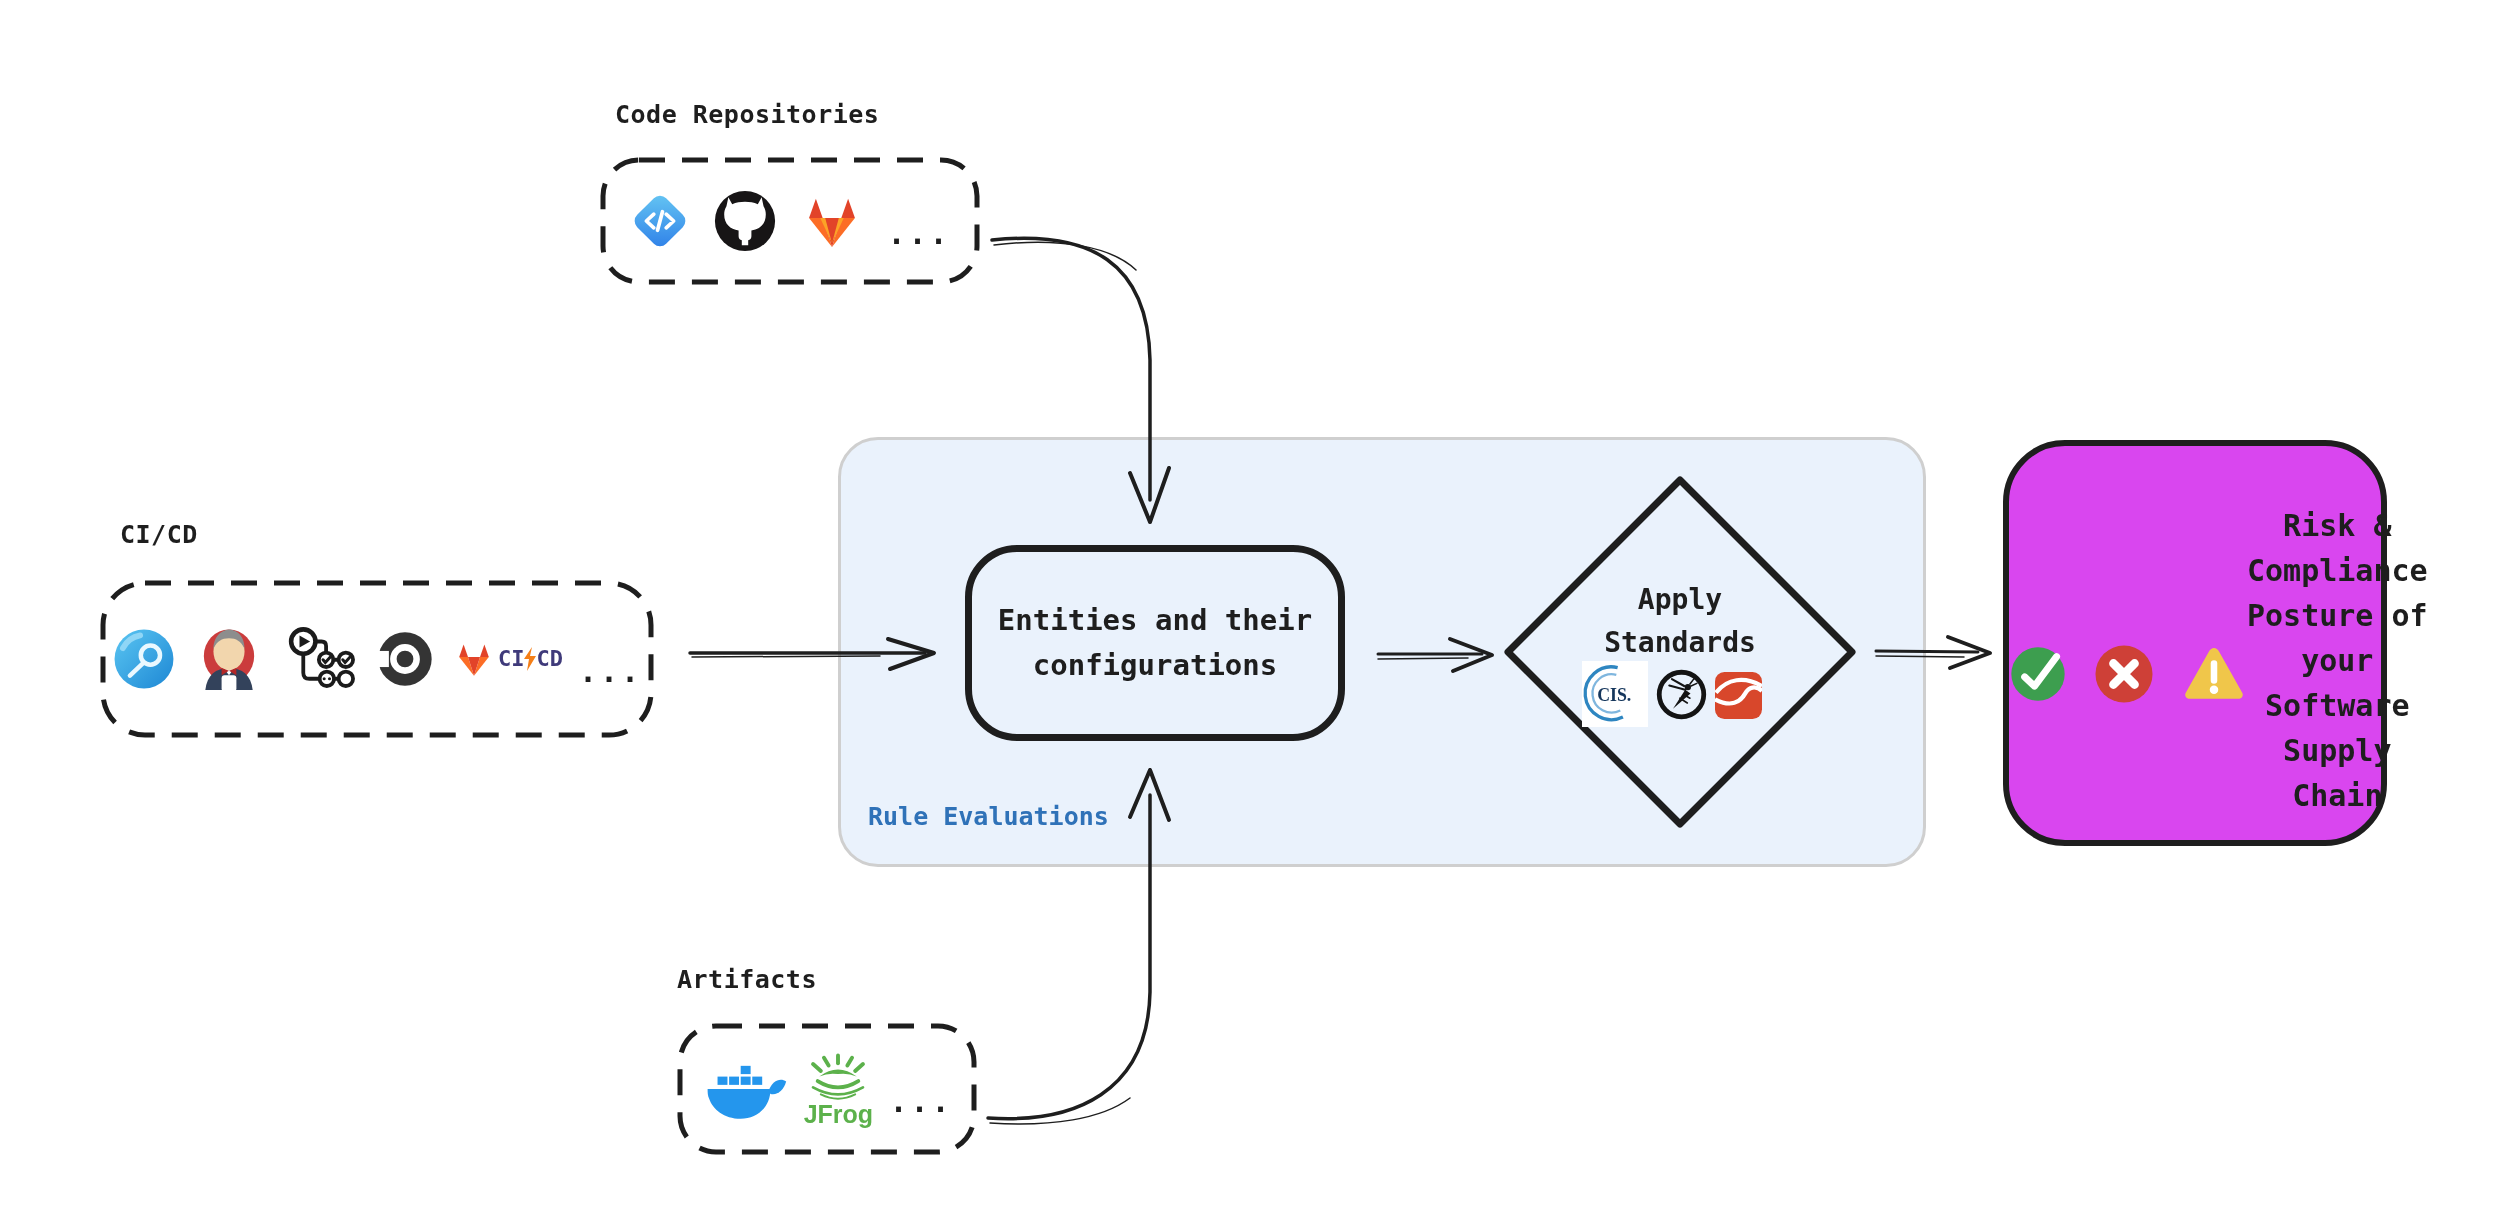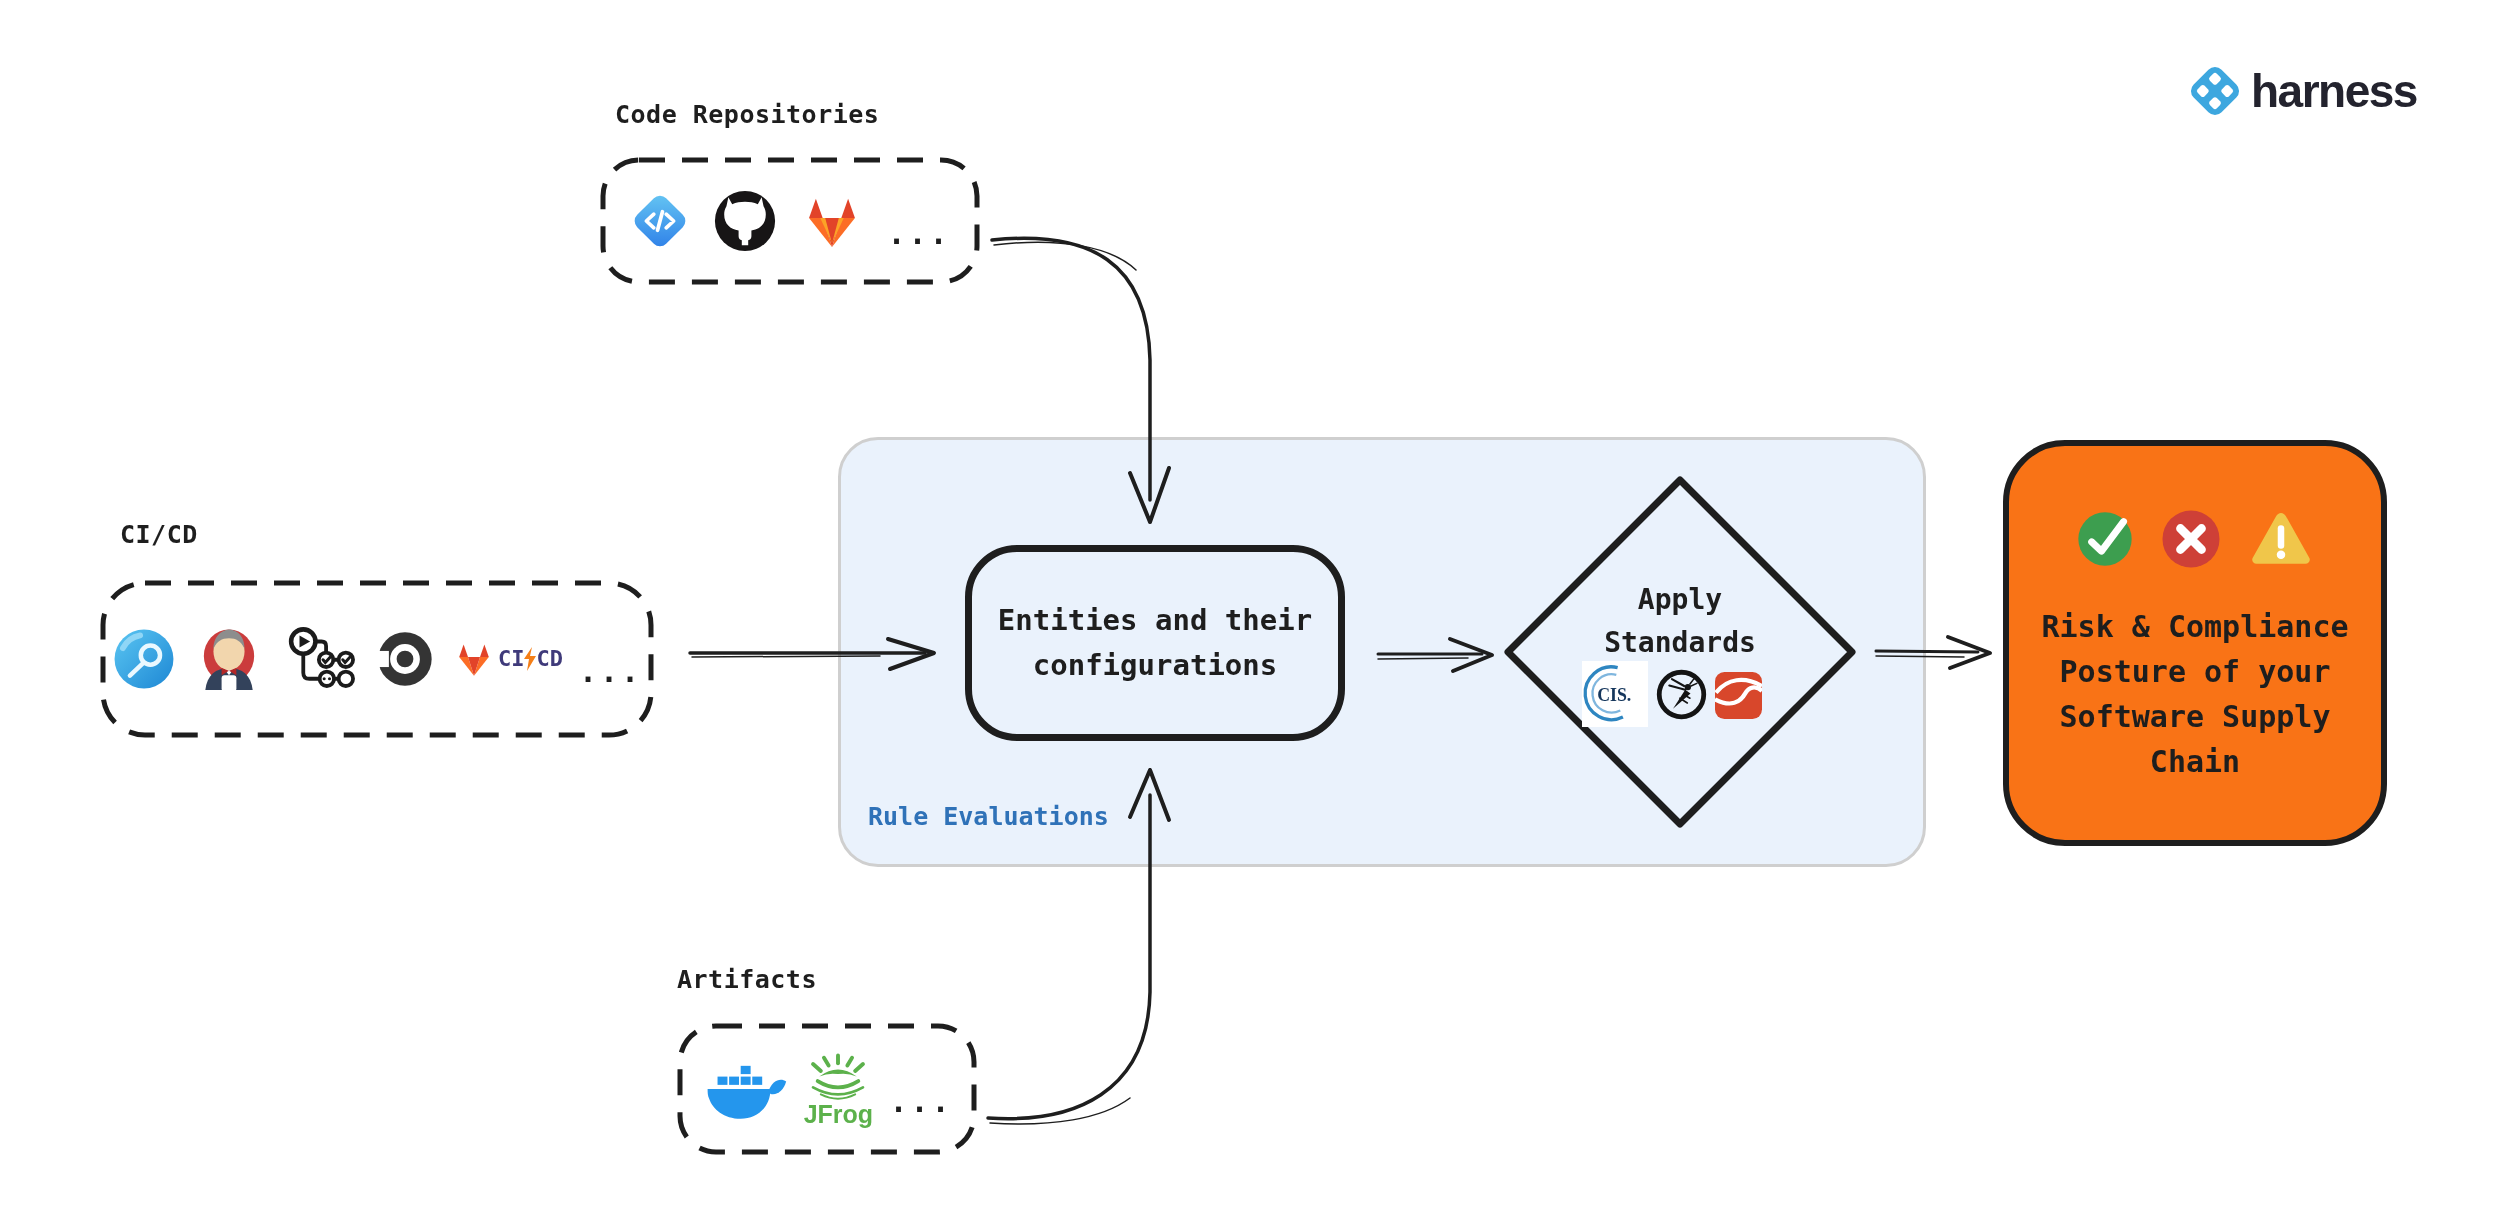--- a/index.html
+++ b/index.html
@@ -18,23 +18,23 @@
          border:3px solid #CFCFCF;border-radius:40px;box-sizing:border-box;}
   .rule-label{position:absolute;left:868px;top:802px;font-size:25px;font-weight:700;color:#2F72B8;z-index:3;}
   
   .entities-box{position:absolute;left:965px;top:545px;width:380px;height:196px;border:7px solid #1e1e1e;
                 border-radius:52px;box-sizing:border-box;display:flex;flex-direction:column;align-items:center;
                 justify-content:center;z-index:3;font-size:29px;font-weight:700;line-height:45px;text-align:center;}
   .diamond-svg{position:absolute;left:1500px;top:472px;z-index:3;}
   .diamond-text{position:absolute;left:1520px;top:578px;width:320px;text-align:center;font-size:28px;
                 font-weight:700;line-height:43px;z-index:4;}
   .standards-icons{position:absolute;left:1582px;top:661px;display:flex;align-items:flex-start;gap:7px;z-index:4;}
-  .result-box{position:absolute;left:2003px;top:440px;width:384px;height:406px;background:#f97316;
+  .result-box{position:absolute;left:2003px;top:440px;width:384px;height:406px;background:#d946ef;
               border:6px solid #1e1e1e;border-radius:62px;box-sizing:border-box;z-index:3;
-              display:flex;flex-direction:column;align-items:center;}
+              display:flex;flex-direction:row;align-items:center;}
   .result-icons{display:flex;align-items:center;gap:26px;margin-top:62px;}
   .result-text{margin-top:34px;font-size:30px;font-weight:700;line-height:45px;text-align:center;}
   .result-text span{display:block;}
   
   .brand{position:absolute;left:2186px;top:62px;display:flex;align-items:center;gap:7px;}
   .brand-text{font-family:"Liberation Sans","DejaVu Sans",sans-serif;font-size:46px;font-weight:700;
               color:#23232E;letter-spacing:-1.5px;line-height:1;}
   
   .gitlab-cicd{display:flex;align-items:center;gap:2px;}
   .cicd-word{display:flex;align-items:center;font-size:22px;font-weight:700;color:#3F3A7A;line-height:1;}
@@ -79,32 +79,20 @@
       </g>
 
       <g>
         <path d="M1876,651 L1978,652" stroke-width="3"></path>
         <path d="M1876,656 L1964,657" stroke-width="1.5"></path>
         <path d="M1948,637 L1990,653 L1950,668" stroke-width="4"></path>
       </g>
     </g>
   </svg>
 
-  <div class="brand">
-    <span class="icon">
-      <svg width="58" height="58" viewBox="0 0 100 100">
-        <rect x="16" y="16" width="68" height="68" rx="16" fill="#3DA7DF" transform="rotate(45 50 50)"></rect>
-        <rect x="41.5" y="20.5" width="17" height="17" rx="4.5" fill="#fff" transform="rotate(45 50 29)"></rect>
-        <rect x="20.5" y="41.5" width="17" height="17" rx="4.5" fill="#fff" transform="rotate(45 29 50)"></rect>
-        <rect x="62.5" y="41.5" width="17" height="17" rx="4.5" fill="#fff" transform="rotate(45 71 50)"></rect>
-        <rect x="41.5" y="62.5" width="17" height="17" rx="4.5" fill="#fff" transform="rotate(45 50 71)"></rect>
-      </svg>
-    </span>
-    <span class="brand-text">harness</span>
-  </div>
 
   <div class="abs section-label" style="left:615px;top:100px;">Code Repositories</div>
   <div class="dashed-box" style="left:600px;top:157px;width:380px;height:128px;">
     <svg class="border-svg" viewBox="0 0 380 128">
       <rect x="3" y="3" width="374" height="122" rx="36" fill="none" stroke="#1e1e1e" stroke-width="5" stroke-dasharray="26 17"></rect>
     </svg>
     <div class="icon-row" style="gap:22px;">
       <span class="icon">
         <svg width="62" height="62" viewBox="0 0 100 100">
           <defs>

